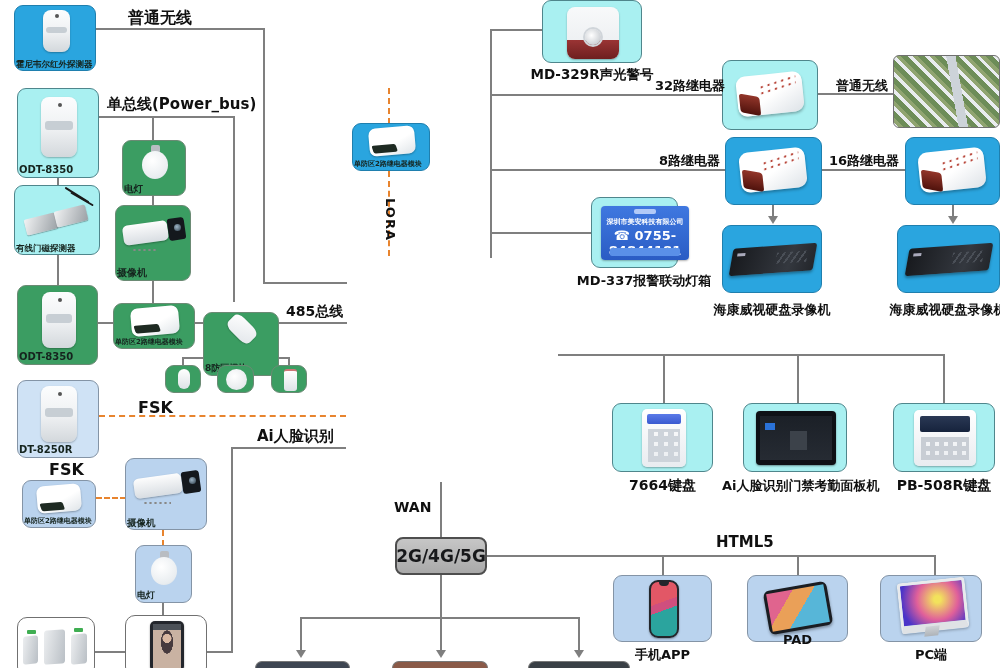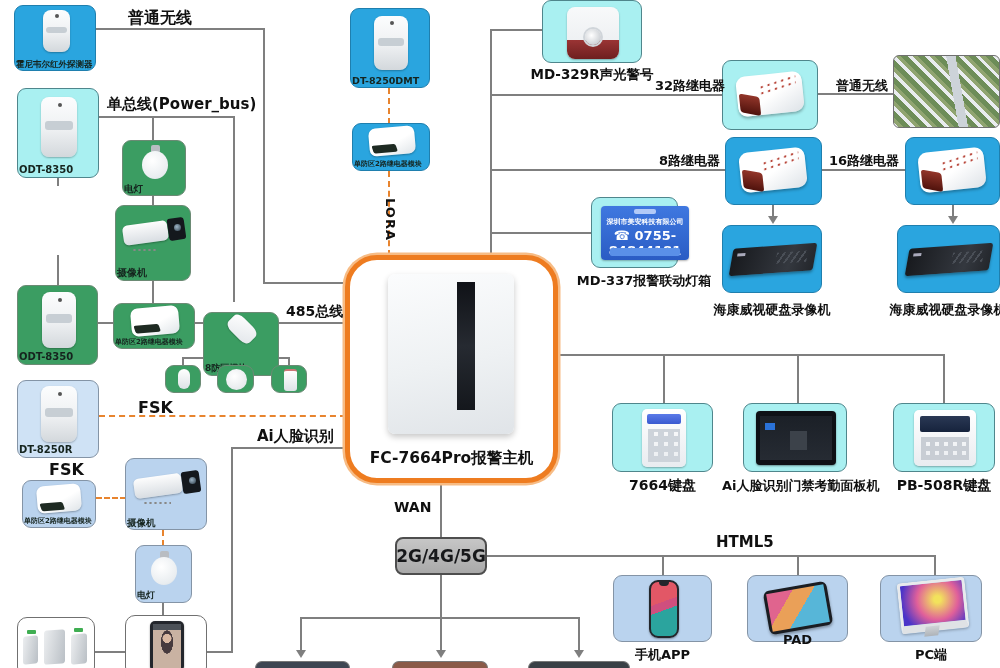--- a/index.html
+++ b/index.html
@@ -145,20 +145,27 @@
       </div>
     <div class="lbl" style="font-size:8.5px">霍尼韦尔红外探测器</div>
   </div>
   <div class="box cyan" style="left:17px;top:88px;width:82px;height:90px">
     <div class="dev pir" style="left:23px;top:8px;width:36px;height:60px">
         <i class="bd"></i>
         <i class="dt"></i>
       </div>
     <div class="lbl" style="font-size:10px">ODT-8350</div>
   </div>
+  <div class="box cyan" style="left:14px;top:185px;width:86px;height:70px">
+    <div class="dev wire" style="left:48px;top:8px;width:28px;transform:rotate(32deg)"></div>
+    <div class="dev wire" style="left:54px;top:12px;width:26px;transform:rotate(30deg)"></div>
+    <div class="dev doorblk" style="left:10px;top:30px;width:32px;height:16px;transform:rotate(-14deg)"></div>
+    <div class="dev doorblk" style="left:40px;top:22px;width:32px;height:16px;transform:rotate(-14deg)"></div>
+    <div class="lbl" style="font-size:8.5px">有线门磁探测器</div>
+  </div>
   <div class="box green" style="left:122px;top:140px;width:64px;height:56px">
     <div class="dev bulb" style="left:19px;top:4px;width:26px;height:36px">
         <i class="base"></i>
         <i class="glo"></i>
       </div>
     <div class="lbl" style="font-size:9.5px">电灯</div>
   </div>
   <div class="box green" style="left:115px;top:205px;width:76px;height:76px">
     <div class="dev cam" style="left:7px;top:12px;width:62px;height:34px">
         <i class="body"></i>
@@ -229,40 +236,27 @@
     <i class="slab" style="left:53px;top:16px;width:16px;height:30px;transform:skewY(-6deg)"></i>
     <i class="chip" style="left:9px;top:12px"></i>
     <i class="chip" style="left:56px;top:10px"></i>
   </div>
   <div class="box whitebox" style="left:125px;top:615px;width:82px;height:62px">
     <div class="dev faceterm" style="left:24px;top:5px;width:34px;height:50px">
         <i class="scr"></i>
       </div>
   </div>
 
-  <div class="box blue" style="left:350px;top:8px;width:80px;height:80px">
-    <div class="dev pir" style="left:23px;top:7px;width:34px;height:54px">
-        <i class="bd"></i>
-        <i class="dt"></i>
-      </div>
-    <div class="lbl" style="font-size:9.5px">DT-8250DMT</div>
-  </div>
   <div class="box blue" style="left:352px;top:123px;width:78px;height:48px">
     <div class="dev wedge" style="left:16px;top:3px;width:46px;height:28px">
         <i class="slot"></i>
       </div>
     <div class="lbl" style="font-size:7px">单防区2路继电器模块</div>
   </div>
 
-  <div class="mainbox" style="left:345px;top:255px;width:213px;height:228px">
-    <div class="dev panel" style="left:38px;top:14px;width:126px;height:160px">
-        <i class="strip"></i>
-      </div>
-    <div style="position:absolute;left:0;right:0;bottom:9px;text-align:center;font-size:15.5px;font-weight:bold;color:#111">FC-7664Pro报警主机</div>
-  </div>
 
   <div class="box cyan" style="left:542px;top:0px;width:100px;height:63px">
     <div class="dev siren" style="left:24px;top:6px;width:52px;height:52px">
         <i class="red"></i>
         <i class="knob"></i>
       </div>
   </div>
   <div class="extlbl" style="left:528px;top:66px;width:128px;font-size:13.5px">MD-329R声光警号</div>
 
   <div class="box cyan" style="left:722px;top:60px;width:96px;height:70px">

